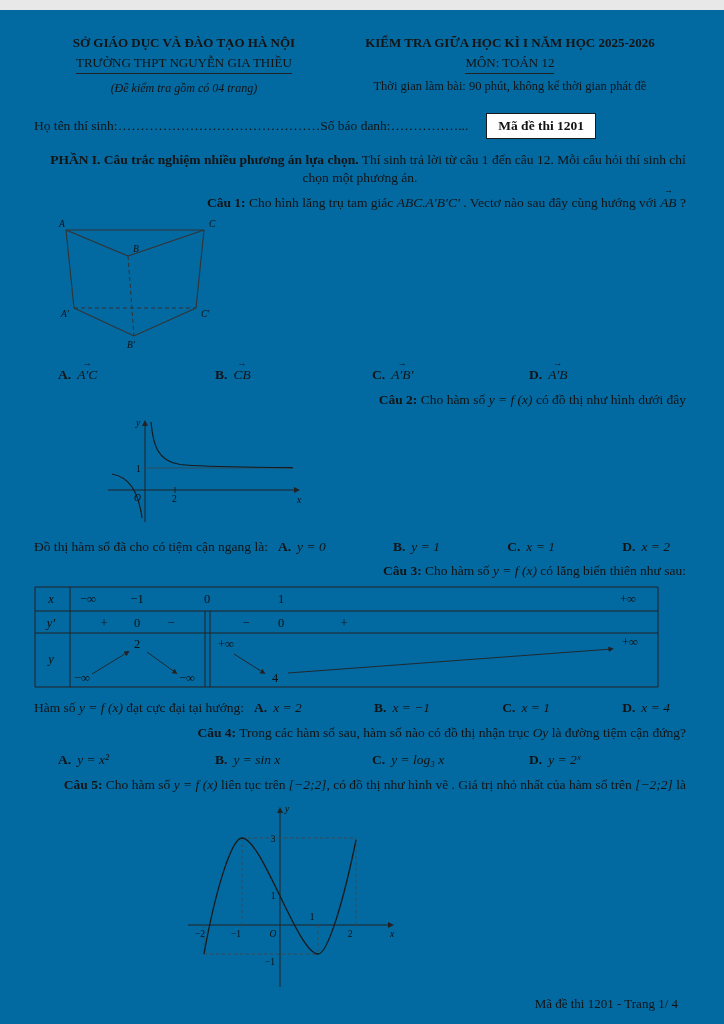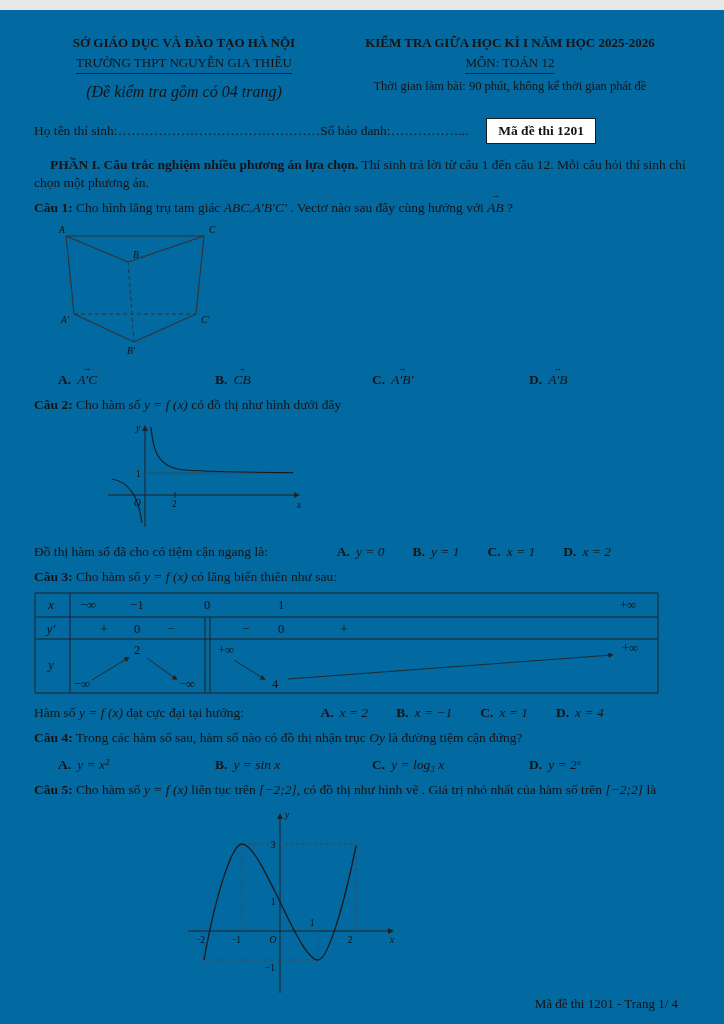--- a/index.html
+++ b/index.html
@@ -10,41 +10,41 @@
     font-size:13.5px;line-height:1.32;
     padding:24px 38px 20px 34px;overflow:hidden;
   }
   
   .hdr{display:flex;}
   .hdr-left{width:46%;text-align:center;}
   .hdr-right{width:54%;text-align:center;}
   .hl1{font-weight:bold;font-size:13px;}
   .hl2{font-weight:normal;font-size:13px;margin-top:3px;}
   .u{display:inline-block;border-bottom:1.1px solid #222;padding-bottom:2px;}
-  .hl3{font-style:italic;font-size:16px;margin-top:7px;}
+  .hl3{font-style:italic;font-size:12px;margin-top:7px;}
   .hr3{font-size:12.5px;margin-top:4px;}
   
   .cand{display:flex;align-items:center;margin-top:16px;}
   .cand .bold{font-weight:normal;}
   .code-box{border:1.4px solid #1a1a1a;padding:3px 11px;font-weight:bold;margin-left:18px;white-space:nowrap;background:#fff;}
   
-  .part{margin:12px 0 0 0;text-indent:16px;}
+  .part{margin:12px 0 0 0;text-indent:16px;text-align:center;}
   .part b{font-weight:bold;}
   
-  .para{margin:7px 0 0 0;}
+  .para{margin:7px 0 0 0;text-align:right;}
   .qlabel{font-weight:bold;}
   .m{font-style:italic;}
   .vec{position:relative;display:inline-block;font-style:italic;}
   .vec::before{content:"→";position:absolute;top:-0.82em;left:50%;transform:translateX(-50%);font-size:9px;font-style:normal;line-height:1;}
   .opts{display:flex;margin:9px 0 2px 24px;}
   .opt{width:157px;}
   .ol{font-weight:bold;margin-right:6px;}
   .ansline{display:flex;margin-top:6px;}
   .ansline .prefix{white-space:nowrap;}
-  .ansopts{flex:1;display:flex;justify-content:center;padding:0 16px 0 10px;gap:28px;}
+  .ansopts{flex:1;display:flex;justify-content:space-between;padding:0 16px 0 10px;gap:28px;}
   .fig{display:block;}
   .fig-q1{margin:3px 0 0 20px;}
   .fig-q2{margin:3px 0 0 66px;}
   .fig-q3{margin:6px 0 2px 0;}
   .fig-q5{margin:4px 0 0 146px;}
   svg text{font-family:"Liberation Serif","DejaVu Serif",serif;}
   .it{font-style:italic;}
   .footer{position:absolute;right:46px;bottom:22px;font-size:13px;}
 </style>
 </head>

